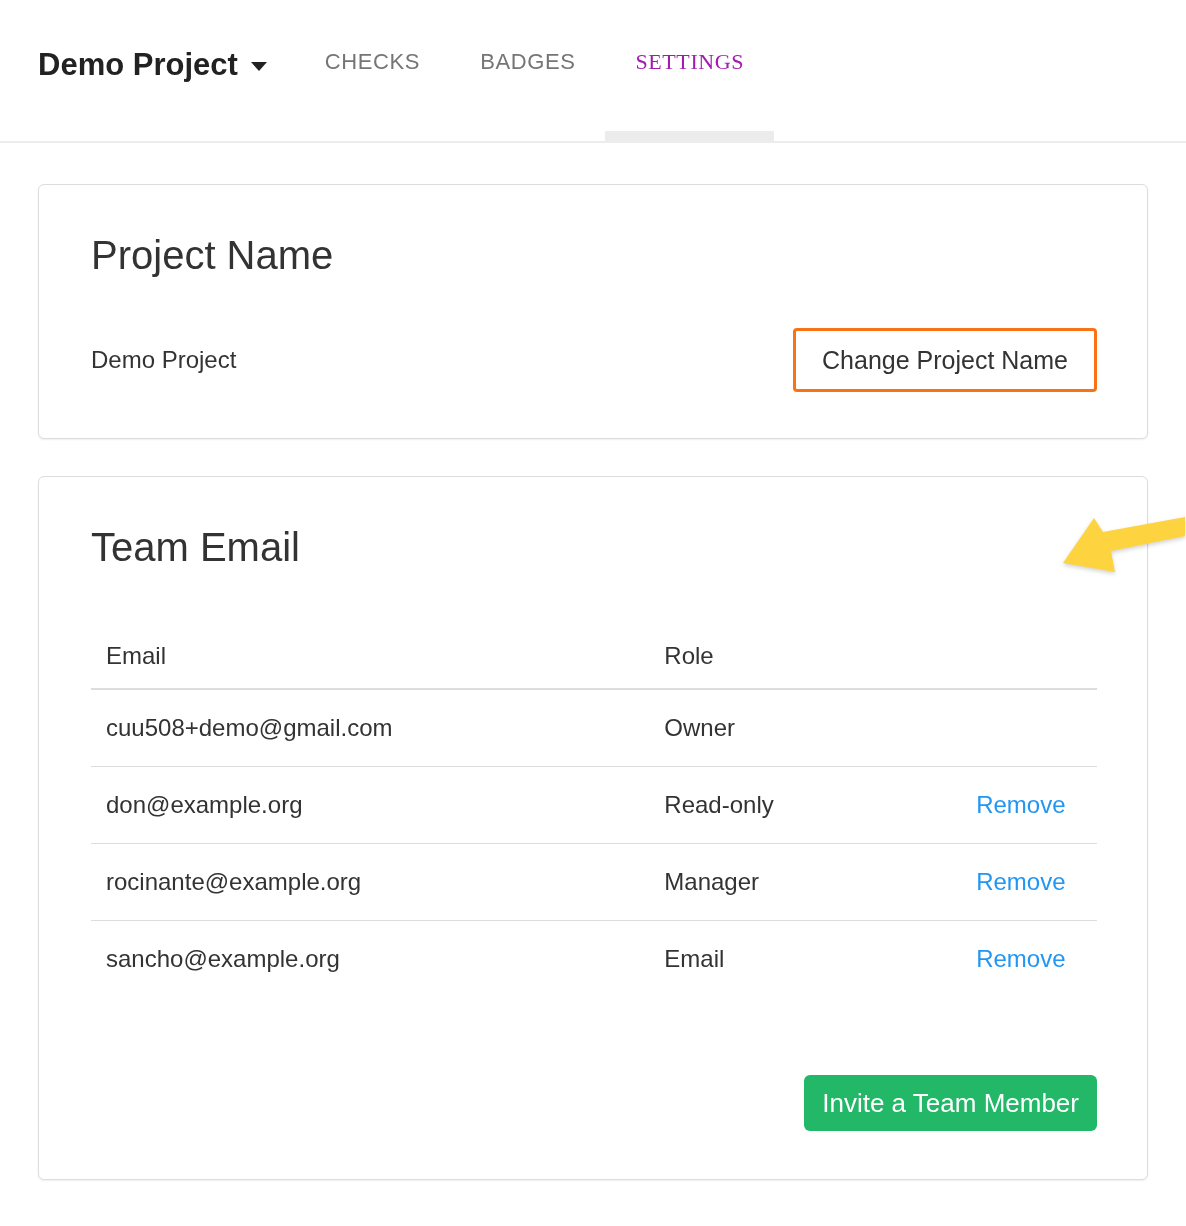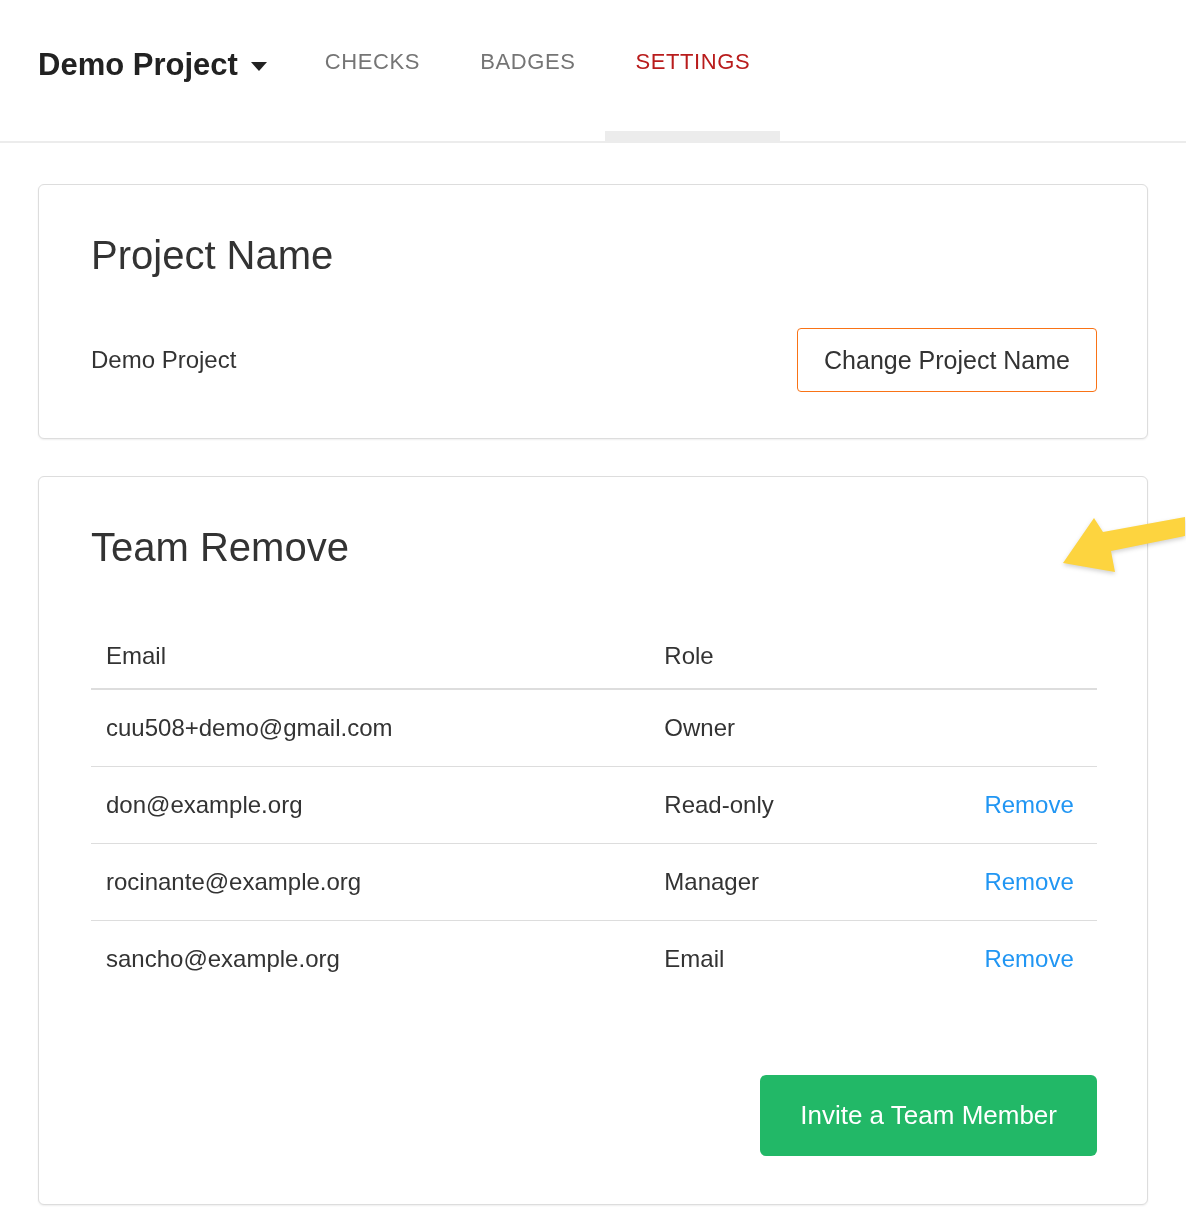--- a/index.html
+++ b/index.html
@@ -41,21 +41,21 @@
     display: flex; align-items: center;
     padding: 0 30px 18px 30px;
     font-size: 22px;
     letter-spacing: 0.6px;
     color: #757575;
     position: relative;
     cursor: pointer;
     white-space: nowrap;
     text-decoration: none;
   }
-  .tab.active { color: #b91c1c; }
+  .tab.active { color: #a21caf; font-family: Liberation Serif, serif; }
   .tab.active::after {
     content: "";
     position: absolute;
     left: 0; right: 0; bottom: 0;
     height: 10px;
     background: #ececec;
   }
 
   
   main { padding: 0 38px; }
@@ -78,21 +78,21 @@
     justify-content: space-between;
     align-items: center;
     margin-top: 50px;
   }
   .current-name { font-size: 24px; color: #333; }
   .btn-outline {
     font-family: inherit;
     font-size: 25px;
     color: #333;
     background: #fff;
-    border: 1px solid #f97316;
+    border: 3px solid #f97316;
     border-radius: 4px;
     height: 64px;
     padding: 0 26px;
     cursor: pointer;
   }
 
   .card-team { margin-top: 37px; position: relative; padding-bottom: 48px; }
 
   
   table { border-collapse: collapse; width: 100%; margin-top: 60px; font-size: 24px; }
@@ -105,33 +105,33 @@
     color: #333;
     padding: 12px 15px 18px 15px;
     border-bottom: 2px solid #ddd;
   }
   td {
     padding: 24px 15px;
     border-bottom: 1px solid #ddd;
     color: #333;
   }
   tbody tr:last-child td { border-bottom: none; }
-  td.action, th.action { text-align: center; }
+  td.action, th.action { text-align: left; }
   a.remove { color: #2196F3; text-decoration: none; cursor: pointer; }
 
   .invite-row { display: flex; justify-content: flex-end; margin-top: 78px; }
   .btn-green {
     font-family: inherit;
     background: #22B867;
     color: #fff;
     font-size: 26px;
     border: none;
     border-radius: 6px;
-    height: 81px;
-    padding: 0 40px;
+    height: 56px;
+    padding: 0 18px;
     cursor: pointer;
   }
 
   
   .anno-arrow {
     position: absolute;
     top: 33px;
     right: -38px;
     width: 122px;
     height: 68px;
@@ -158,21 +158,21 @@
 
   <section class="card card-project">
     <h1>Project Name</h1>
     <div class="name-row">
       <span class="current-name">Demo Project</span>
       <button class="btn-outline">Change Project Name</button>
     </div>
   </section>
 
   <section class="card card-team">
-    <h1>Team Remove</h1>
+    <h1>Team Email</h1>
 
     <svg class="anno-arrow" viewBox="0 0 122 68" xmlns="http://www.w3.org/2000/svg">
       <polygon points="0,53 31,8 40,22 122,7 122,26 48,41 52,62" fill="#FDD43F"></polygon>
     </svg>
 
     <table>
       <colgroup>
           <col class="c-email">
           <col class="c-role">
           <col class="c-action">

